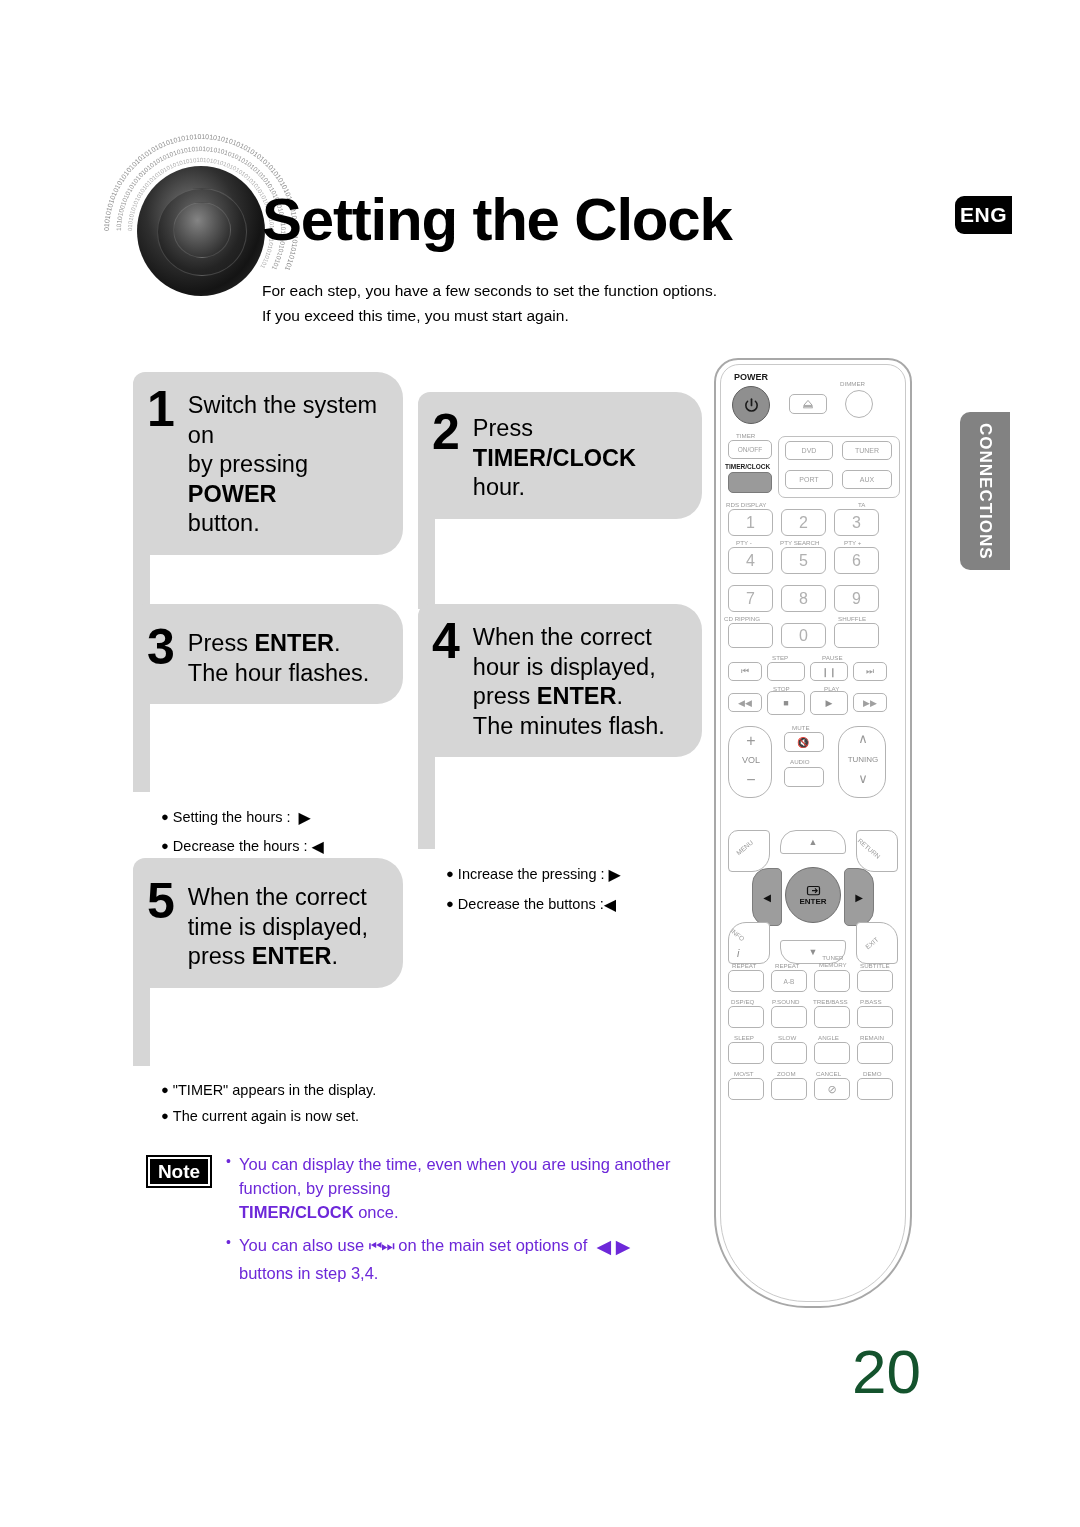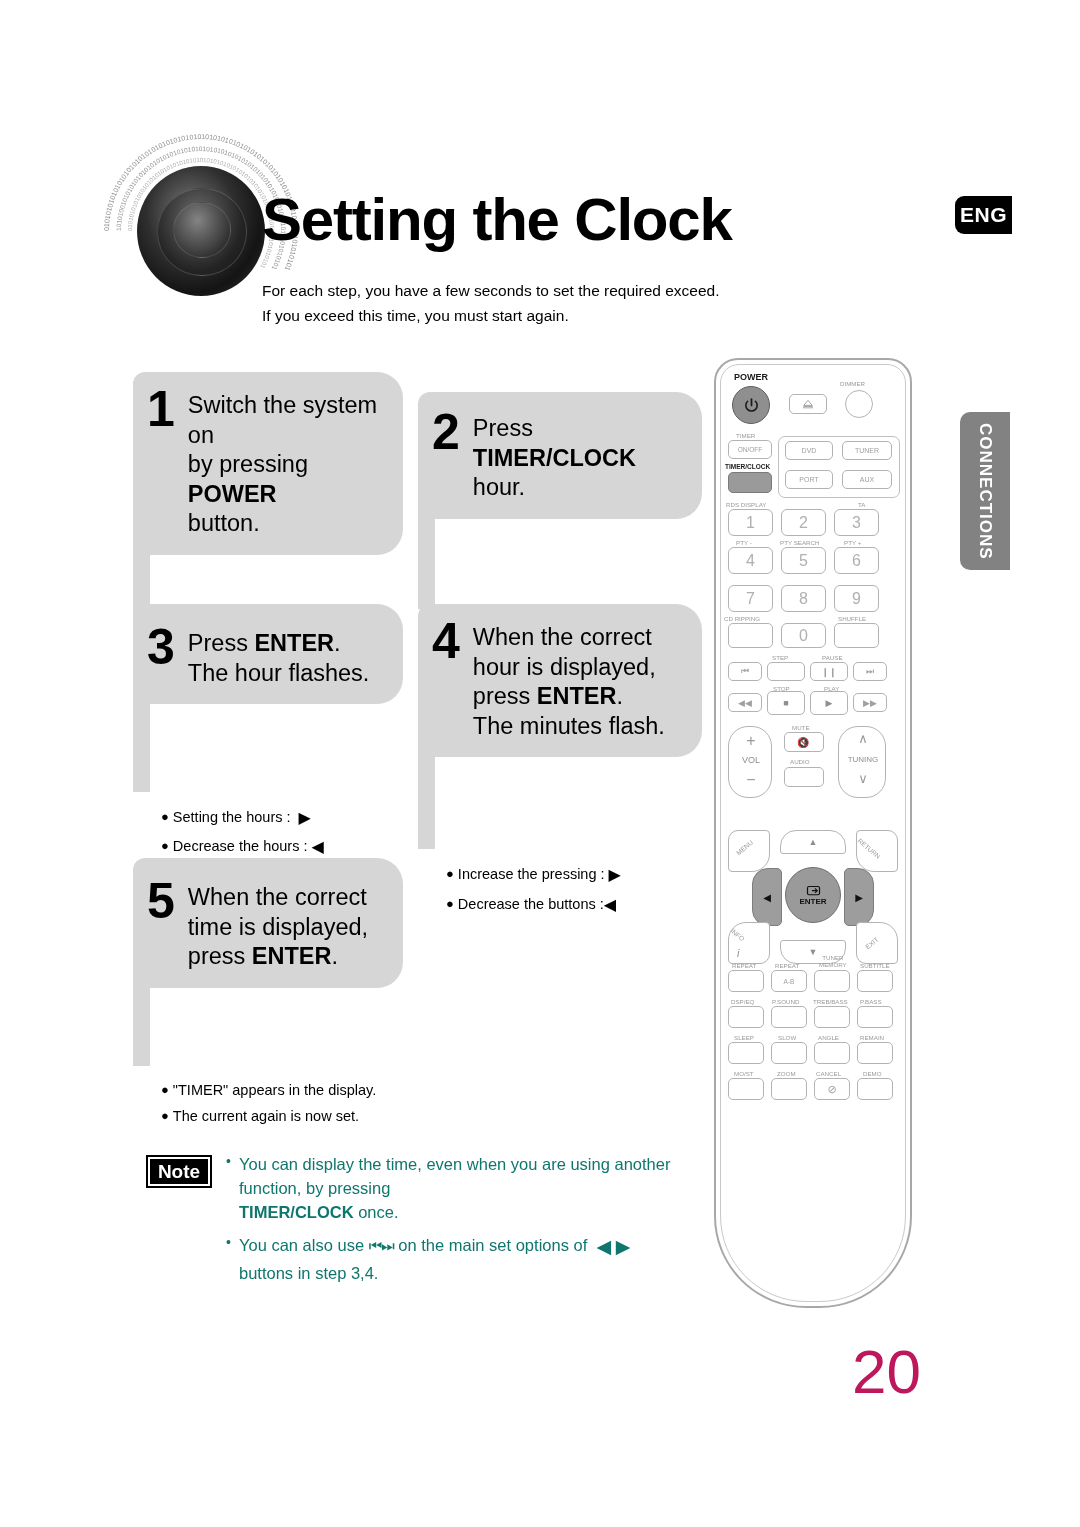--- a/index.html
+++ b/index.html
@@ -138,31 +138,31 @@
   
   #note-block { position: absolute; left: 146px; top: 1152px; width: 560px; }
   #note-badge {
     position: absolute; left: 0; top: 3px;
     width: 66px; height: 33px;
     background: #000; border: 2px solid #000;
     color: #fff; font-size: 19px; font-weight: bold;
     display: flex; align-items: center; justify-content: center;
     box-shadow: inset 0 0 0 2px #fff;
   }
-  #note-items { margin-left: 80px; font-size: 16.5px; line-height: 1.46; color: #0f766e; }
+  #note-items { margin-left: 80px; font-size: 16.5px; line-height: 1.46; color: #6d28d9; }
   #note-items li { list-style: none; margin-bottom: 9px; position: relative; padding-left: 13px; }
   #note-items li::before { content: "\2022"; position: absolute; left: 0; top: -1px; font-size: 14px; }
   #note-items b { font-weight: bold; }
   .skipglyph { font-size: 15px; letter-spacing: -1px; }
   .bigarrow { font-size: 19px; vertical-align: -2px; }
 
   
   #page-number {
     position: absolute; left: 852px; top: 1336px;
-    font-size: 62px; color: #be185d; font-weight: normal;
+    font-size: 62px; color: #14532d; font-weight: normal;
   }
 
   
   #remote { position: absolute; left: 714px; top: 358px; width: 198px; height: 950px; }
   #remote-body {
     position: absolute; left: 0; top: 0; width: 198px; height: 950px;
     border: 2px solid #a8a8a8;
     border-radius: 24px 24px 92px 92px;
     background: #fff;
   }
@@ -235,21 +235,21 @@
       <text font-size="7"><textPath href="#r1">010101010101010101010101010101010101010101010101010101010101010101010101010101010101</textPath></text>
       <text font-size="6.5"><textPath href="#r2">10101001010101010101010101010101010101010101010101010101010101010101010101010101</textPath></text>
       <text font-size="6"><textPath href="#r3">0101010101010101010101010101010101010101010101010101010101010101010101010101</textPath></text>
     </svg>
     <div id="speaker-cone"></div>
   </div>
 
   <h1 id="page-title">Setting the Clock</h1>
 
   <div id="intro-lines">
-    <div>For each step, you have a few seconds to set the required exceed.</div>
+    <div>For each step, you have a few seconds to set the function options.</div>
     <div>If you exceed this time, you must start again.</div>
   </div>
 
   <div id="eng-badge">ENG</div>
 </div>
 
 <div id="side-tab">
   <span>CONNECTIONS</span>
 </div>
 

